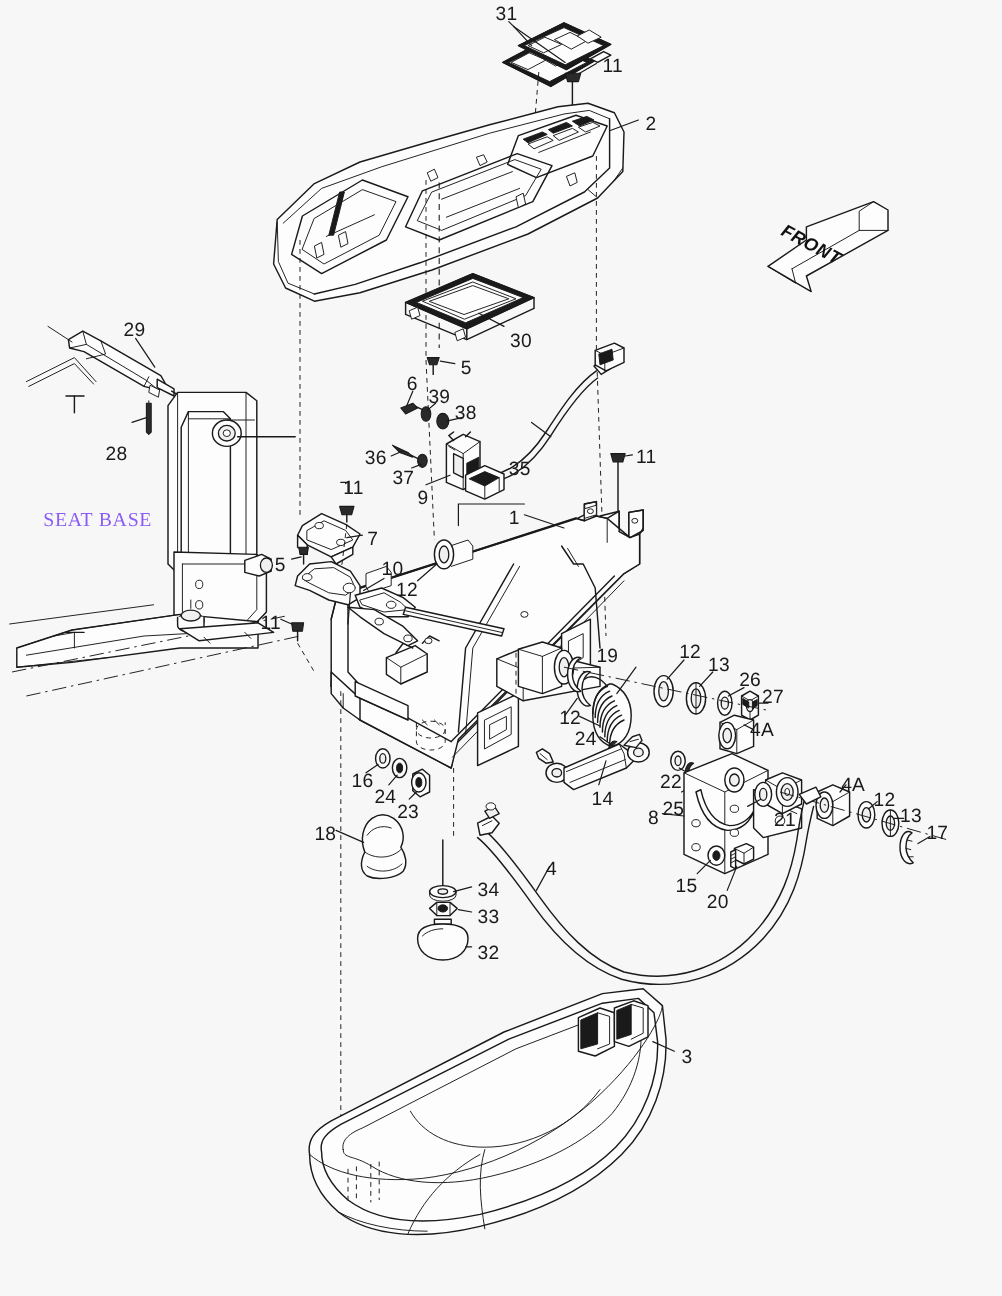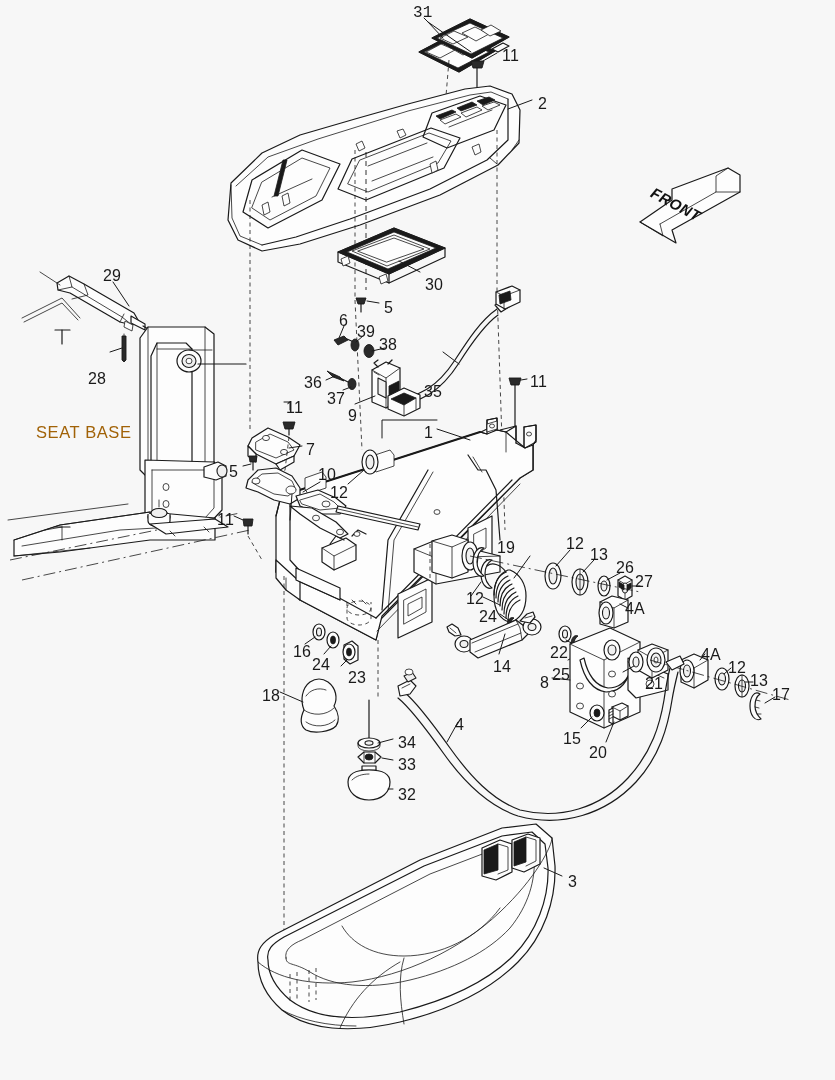--- a/index.html
+++ b/index.html
@@ -29,23 +29,23 @@
     position: absolute;
     font-family: "Liberation Sans", sans-serif;
     font-size: 16px;
     color: #1a1a1a;
     line-height: 1;
     white-space: nowrap;
     letter-spacing: 0.2px;
   }
   .seatbase-label {
     position: absolute;
-    font-family: Liberation Sans, sans-serif;
+    font-family: Liberation Serif, serif;
     font-size: 16.5px;
-    color: #a16207;
+    color: #8b5cf6;
     letter-spacing: 0.6px;
     white-space: nowrap;
   }
   .front-label {
     position: absolute;
     font-family: "Liberation Sans", sans-serif;
     font-size: 15px;
     font-style: italic;
     font-weight: 700;
     color: #111;
@@ -743,21 +743,21 @@
     </g>
     <path class="lead" d="M562 876 L544 868"></path>
 
   </svg>
 
   <div class="seatbase-label" style="left:36px; top:423px;">SEAT BASE</div>
 
   <div class="front-label" style="left:656px; top:184px; transform:rotate(28deg); transform-origin:left top;">FRONT</div>
 
   <div id="callout-layer">
-      <div class="callout" style="left: 413px; top: 5px; font-family: Liberation Mono, monospace;">31</div>
+      <div class="callout" style="left: 413px; top: 5px;">31</div>
       <div class="callout" style="left: 502px; top: 48px;">11</div>
       <div class="callout" style="left: 538px; top: 96px;">2</div>
       <div class="callout" style="left: 425px; top: 277px;">30</div>
       <div class="callout" style="left: 103px; top: 268px;">29</div>
       <div class="callout" style="left: 88px; top: 347px; margin-top: 24px;">28</div>
       <div class="callout" style="left: 384px; top: 300px;">5</div>
       <div class="callout" style="left: 339px; top: 313px;">6</div>
       <div class="callout" style="left: 357px; top: 324px;">39</div>
       <div class="callout" style="left: 379px; top: 337px;">38</div>
       <div class="callout" style="left: 424px; top: 344px; margin-top: 40px;">35</div>
@@ -786,21 +786,21 @@
       <div class="callout" style="left: 701px; top: 647px;">4A</div>
       <div class="callout" style="left: 728px; top: 660px;">12</div>
       <div class="callout" style="left: 750px; top: 673px;">13</div>
       <div class="callout" style="left: 772px; top: 687px;">17</div>
       <div class="callout" style="left: 617px; top: 676px; margin-left: 28px;">21</div>
       <div class="callout" style="left: 540px; top: 675px;">8</div>
       <div class="callout" style="left: 563px; top: 731px;">15</div>
       <div class="callout" style="left: 589px; top: 745px;">20</div>
       <div class="callout" style="left: 293px; top: 644px;">16</div>
       <div class="callout" style="left: 312px; top: 657px;">24</div>
-      <div class="callout" style="left: 348px; top: 670px;">23</div>
+      <div class="callout" style="left: 331px; top: 670px;">23</div>
       <div class="callout" style="left: 262px; top: 688px;">18</div>
       <div class="callout" style="left: 398px; top: 735px;">34</div>
       <div class="callout" style="left: 398px; top: 757px;">33</div>
       <div class="callout" style="left: 398px; top: 787px;">32</div>
       <div class="callout" style="left: 455px; top: 717px;">4</div>
       <div class="callout" style="left: 568px; top: 874px;">3</div>
     </div>
 
 </div>
 

